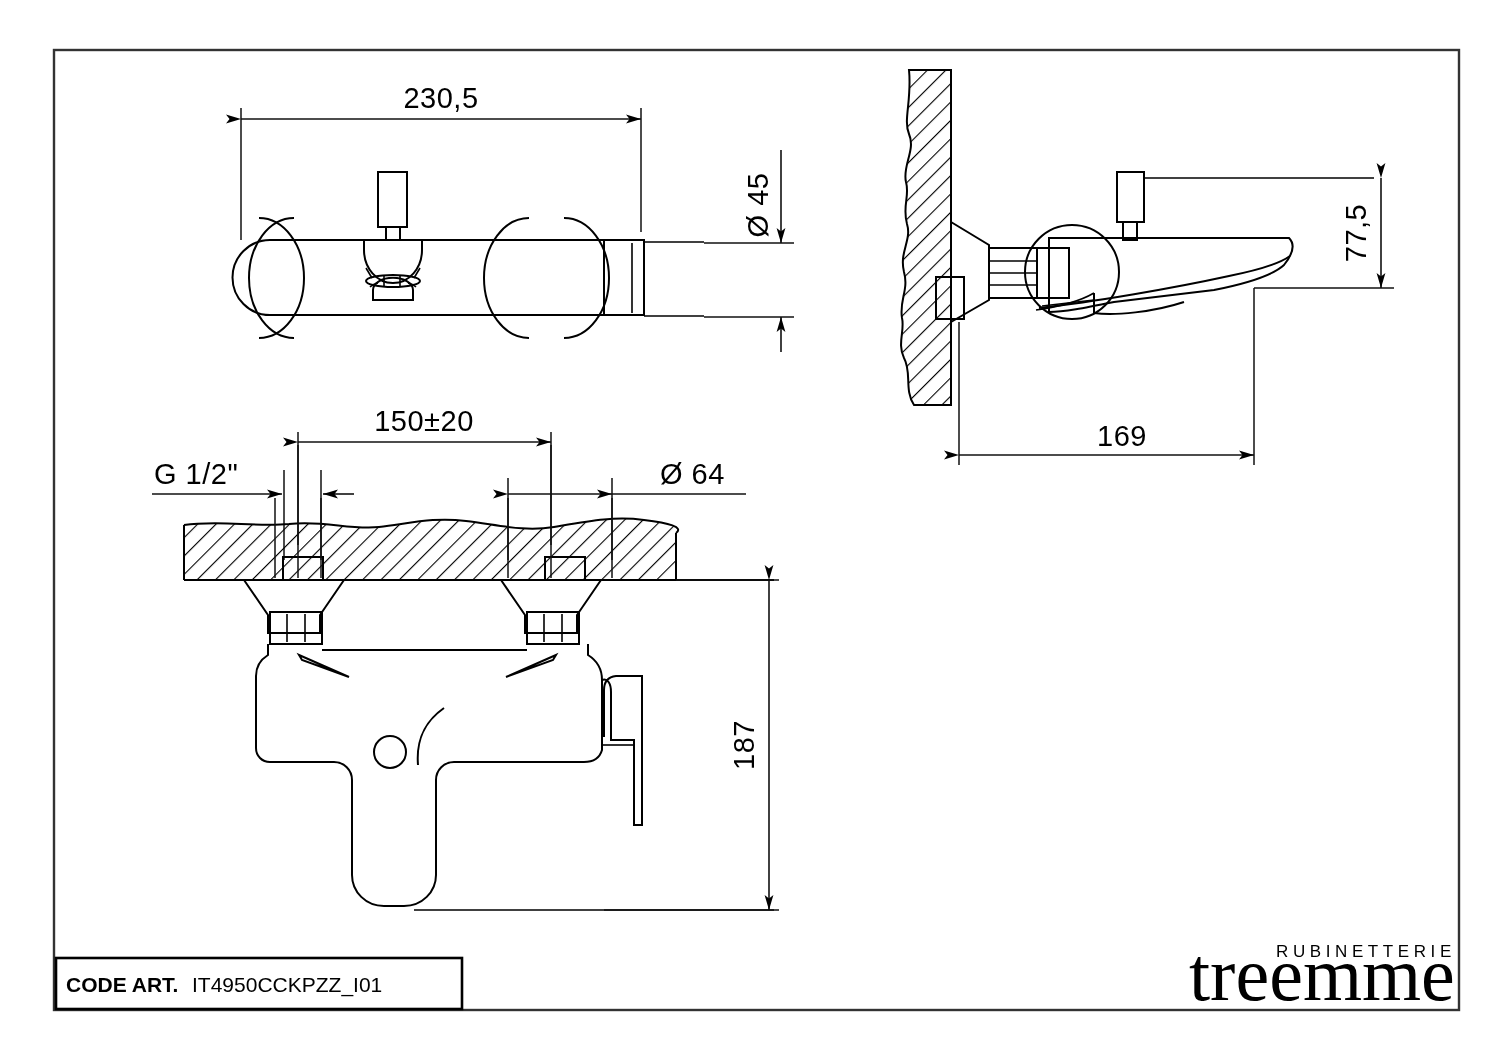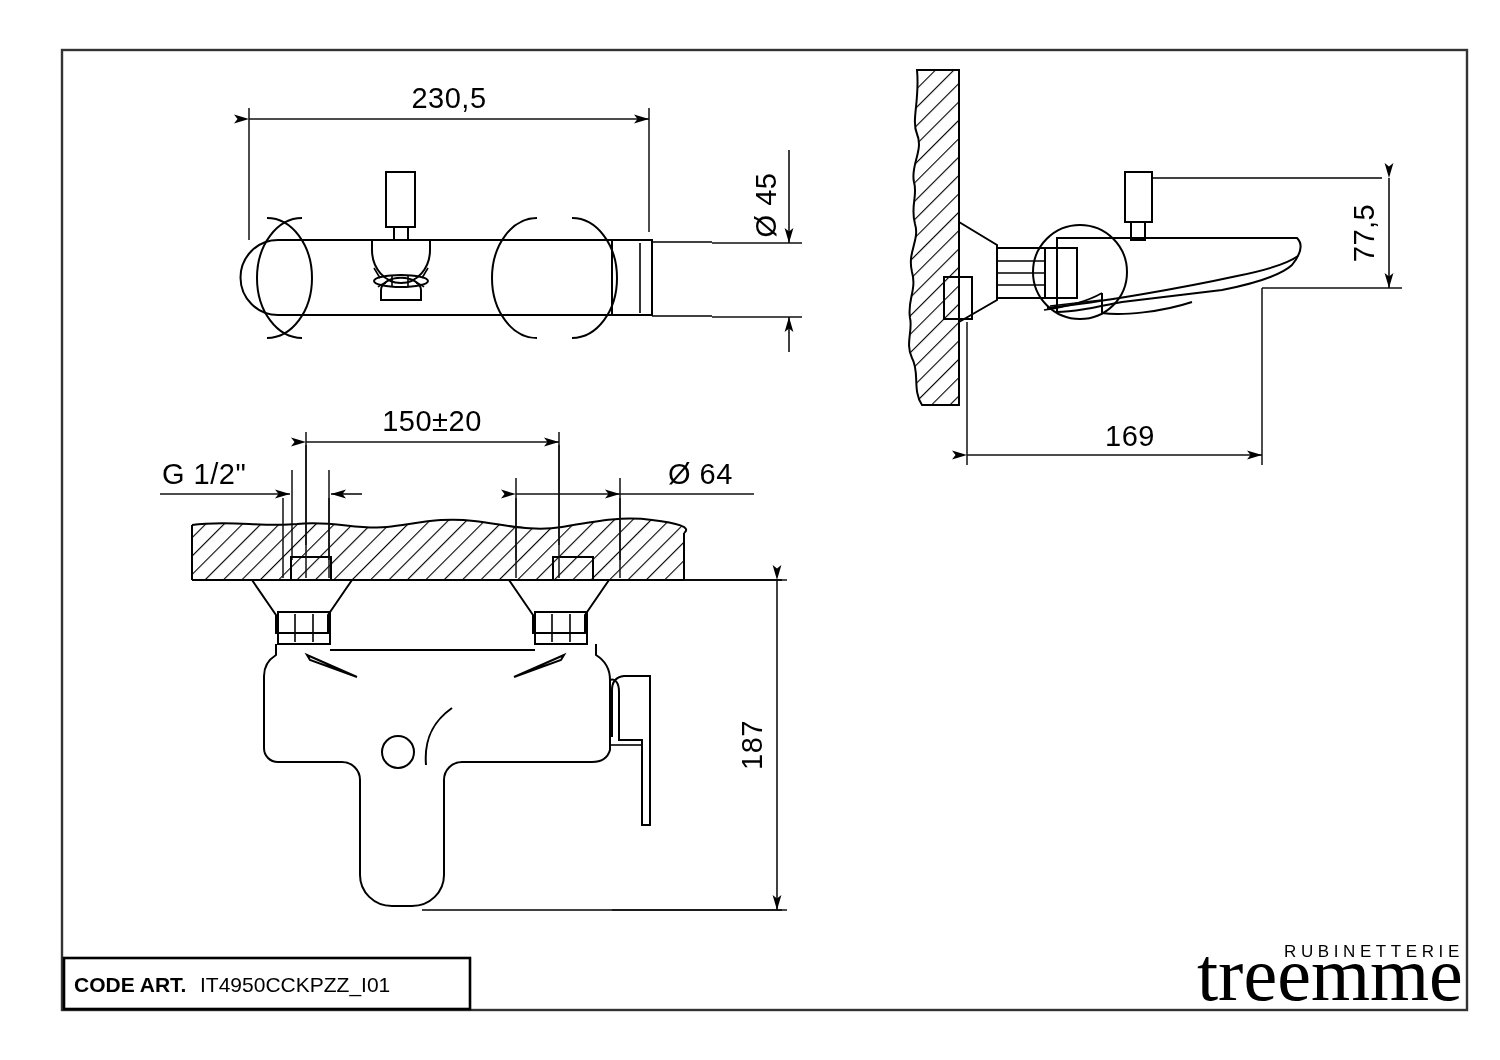--- a/index.html
+++ b/index.html
@@ -9,21 +9,21 @@
   }
   body {
     width: 1500px;
     height: 1060px;
     font-family: "Liberation Sans", sans-serif;
     position: relative;
     overflow: hidden;
   }
   #sheet {
     position: absolute;
-    left: 12px; top: 0;
+    left: 4px; top: 0;
     width: 1245px;
     height: 1060px;
   }
   svg { display: block; }
   .ln      { fill: none; stroke: #000000; stroke-width: 2; }
   .ln-thin { fill: none; stroke: #000000; stroke-width: 1.6; }
   .dim     { fill: none; stroke: #111111; stroke-width: 1.6; }
   .ext     { fill: none; stroke: #111111; stroke-width: 1.5; }
   .frame   { fill: none; stroke: #333333; stroke-width: 2.4; }
   .tblock  { fill: none; stroke: #000000; stroke-width: 2.6; }

